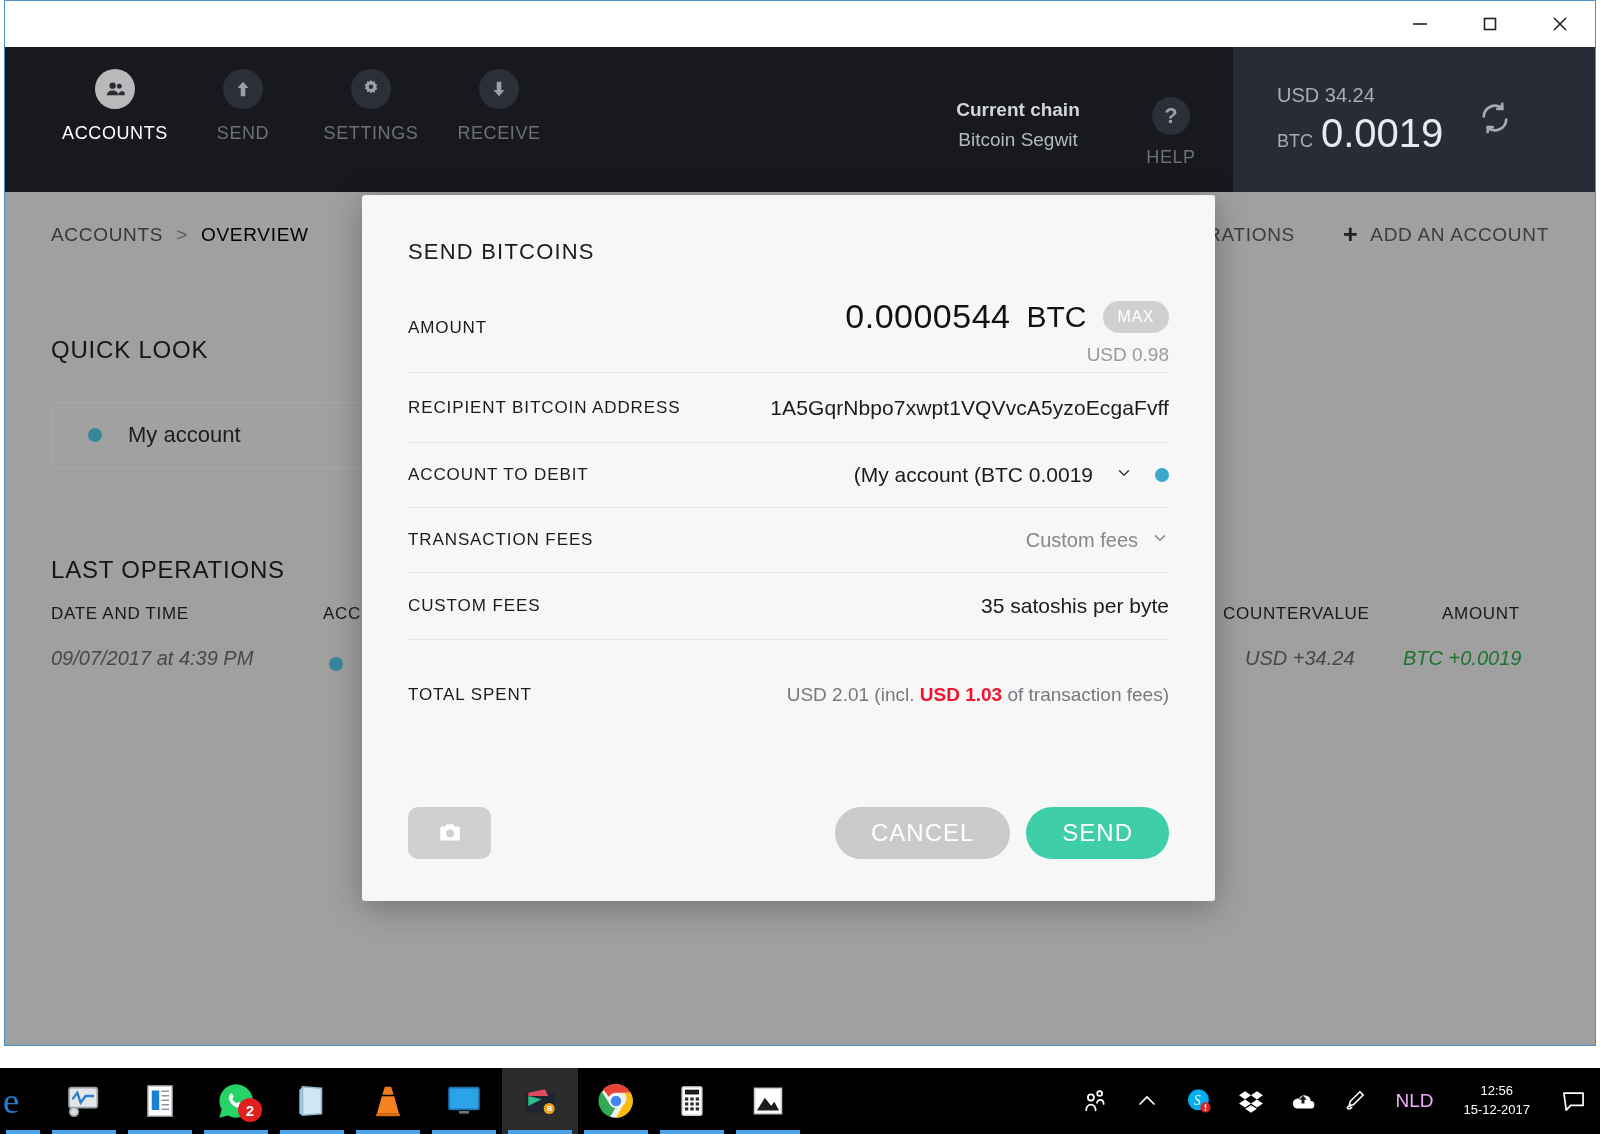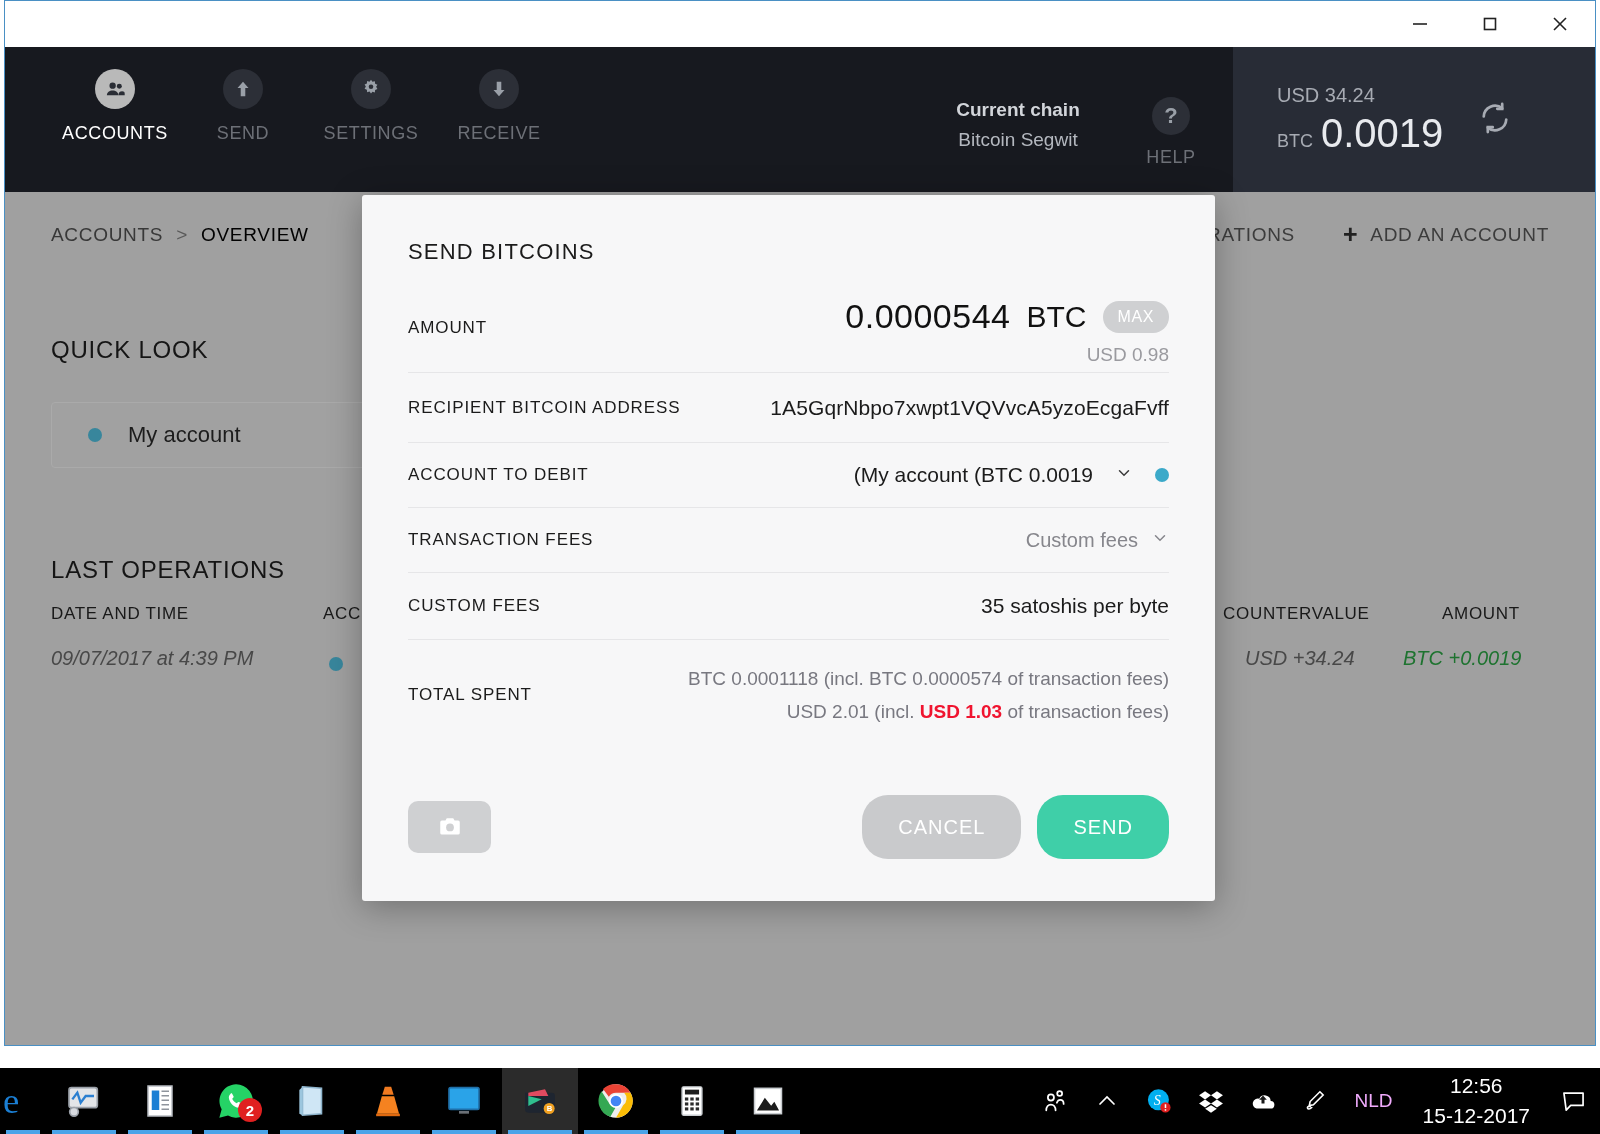--- a/index.html
+++ b/index.html
@@ -181,23 +181,23 @@
   .modal-footer {
     position: absolute; left: 46px; right: 46px; bottom: 42px;
     display: flex; align-items: center; justify-content: space-between;
   }
   .qr-btn {
     width: 83px; height: 52px; border-radius: 10px; background: #cfd0d2;
     display: flex; align-items: center; justify-content: center; cursor: pointer;
   }
   .footer-right { display: flex; gap: 16px; }
   .btn {
-    border: none; border-radius: 26px; height: 64px; padding: 0 36px;
+    border: none; border-radius: 26px; height: 52px; padding: 0 36px;
     font-family: "Liberation Sans", sans-serif;
-    font-size: 20px; letter-spacing: 1px; color: #ffffff; cursor: pointer;
+    font-size: 24px; letter-spacing: 1px; color: #ffffff; cursor: pointer;
   }
   .btn.cancel { background: #c9cacc; }
   .btn.send   { background: #3fcfa8; }
 
   
   .taskbar {
     position: absolute; left: 0; bottom: 0; width: 1600px; height: 66px;
     background: #000000;
   }
   .tb-left { position: absolute; left: 0; top: 0; height: 66px; display: flex; }
@@ -209,21 +209,21 @@
   .tb-underline {
     position: absolute; left: 6px; right: 6px; bottom: 0; height: 4px; background: #4aa3e8;
   }
   .tb-right {
     position: absolute; right: 0; top: 0; height: 66px;
     display: flex; align-items: center; gap: 0;
   }
   .tray-item { width: 52px; height: 66px; display: flex; align-items: center; justify-content: center; cursor: pointer; }
   .tray-lang { font-size: 19px; color: #f0abfc; padding: 0 14px; cursor: pointer; }
   .tray-clock {
-    text-align: center; color: #ffffff; font-size: 21px; line-height: 1.45;
+    text-align: center; color: #ffffff; font-size: 13px; line-height: 1.45;
     padding: 0 16px; cursor: pointer;
   }
   .tray-action { width: 54px; height: 66px; display: flex; align-items: center; justify-content: center; cursor: pointer; }
   .badge {
     position: absolute; right: 12px; bottom: 12px; width: 24px; height: 24px;
     border-radius: 50%; background: #e02020; color: #fff; font-size: 15px; font-weight: bold;
     display: flex; align-items: center; justify-content: center;
   }
 </style>
 </head>
@@ -422,21 +422,20 @@
       </div>
 
       <div class="row" id="row-custom">
         <span class="row-label">CUSTOM FEES</span>
         <span class="row-val">35 satoshis per byte</span>
       </div>
 
       <div class="row" id="row-total">
         <span class="row-label">TOTAL SPENT</span>
         <div class="total-right">
-          <div class="total-line">BTC 0.0001118 (incl. BTC 0.0000574 of transaction fees)</div>
           <div class="total-line"><span>USD 2.01 (incl. </span><span class="hl">USD 1.03</span><span> of transaction fees)</span></div>
         </div>
       </div>
 
       <div class="modal-footer">
         <div class="qr-btn">
           <svg width="26" height="26" viewBox="0 0 24 24" fill="#ffffff">
             <path d="M9 4l-1.2 2H4.5A1.5 1.5 0 0 0 3 7.5v10A1.5 1.5 0 0 0 4.5 19h15a1.5 1.5 0 0 0 1.5-1.5v-10A1.5 1.5 0 0 0 19.5 6h-3.3L15 4z"></path>
             <circle cx="12" cy="12.4" r="3.6" fill="#cfd0d2"></circle>
           </svg>

